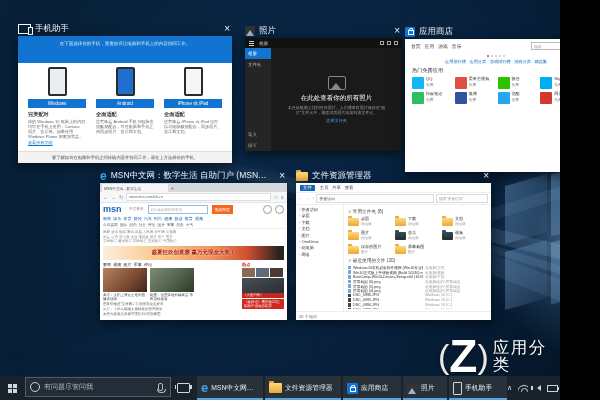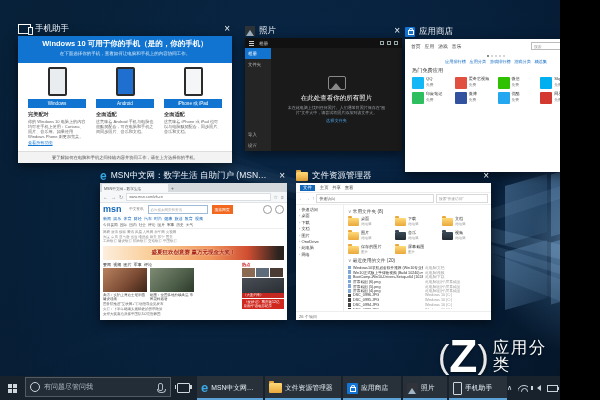--- a/index.html
+++ b/index.html
@@ -212,21 +212,20 @@
   </div>
 
   <div class="tv-label" style="left:18px;top:22px;width:214px">
     <span class="ic-pc"></span>
     <span class="tv-title">手机助手</span>
     <span class="tv-close">×</span>
   </div>
   <div class="thumb" style="left:18px;top:36px;width:214px;height:127px">
     <div class="pc-root">
       <div class="pc-header">
-        <div class="pc-title">Windows 10 可用于你的手机（是的，你的手机）</div>
         <div class="pc-sub">在下面选择你的手机，查看如何让电脑和手机上的内容协同工作。</div>
       </div>
       <div class="pc-body">
         <div class="pc-col">
           <div class="pc-phone" style="background:#e9edf0"></div>
           <div class="pc-btn">Windows</div>
           <div class="pc-h">完美配对</div>
           <div class="pc-p">你的 Windows 10 电脑上的内容均可在手机上使用：Cortana、照片、音乐等。如果使用 Windows Phone 则更加完美。</div>
           <div class="pc-link">查看所有功能</div>
         </div>

